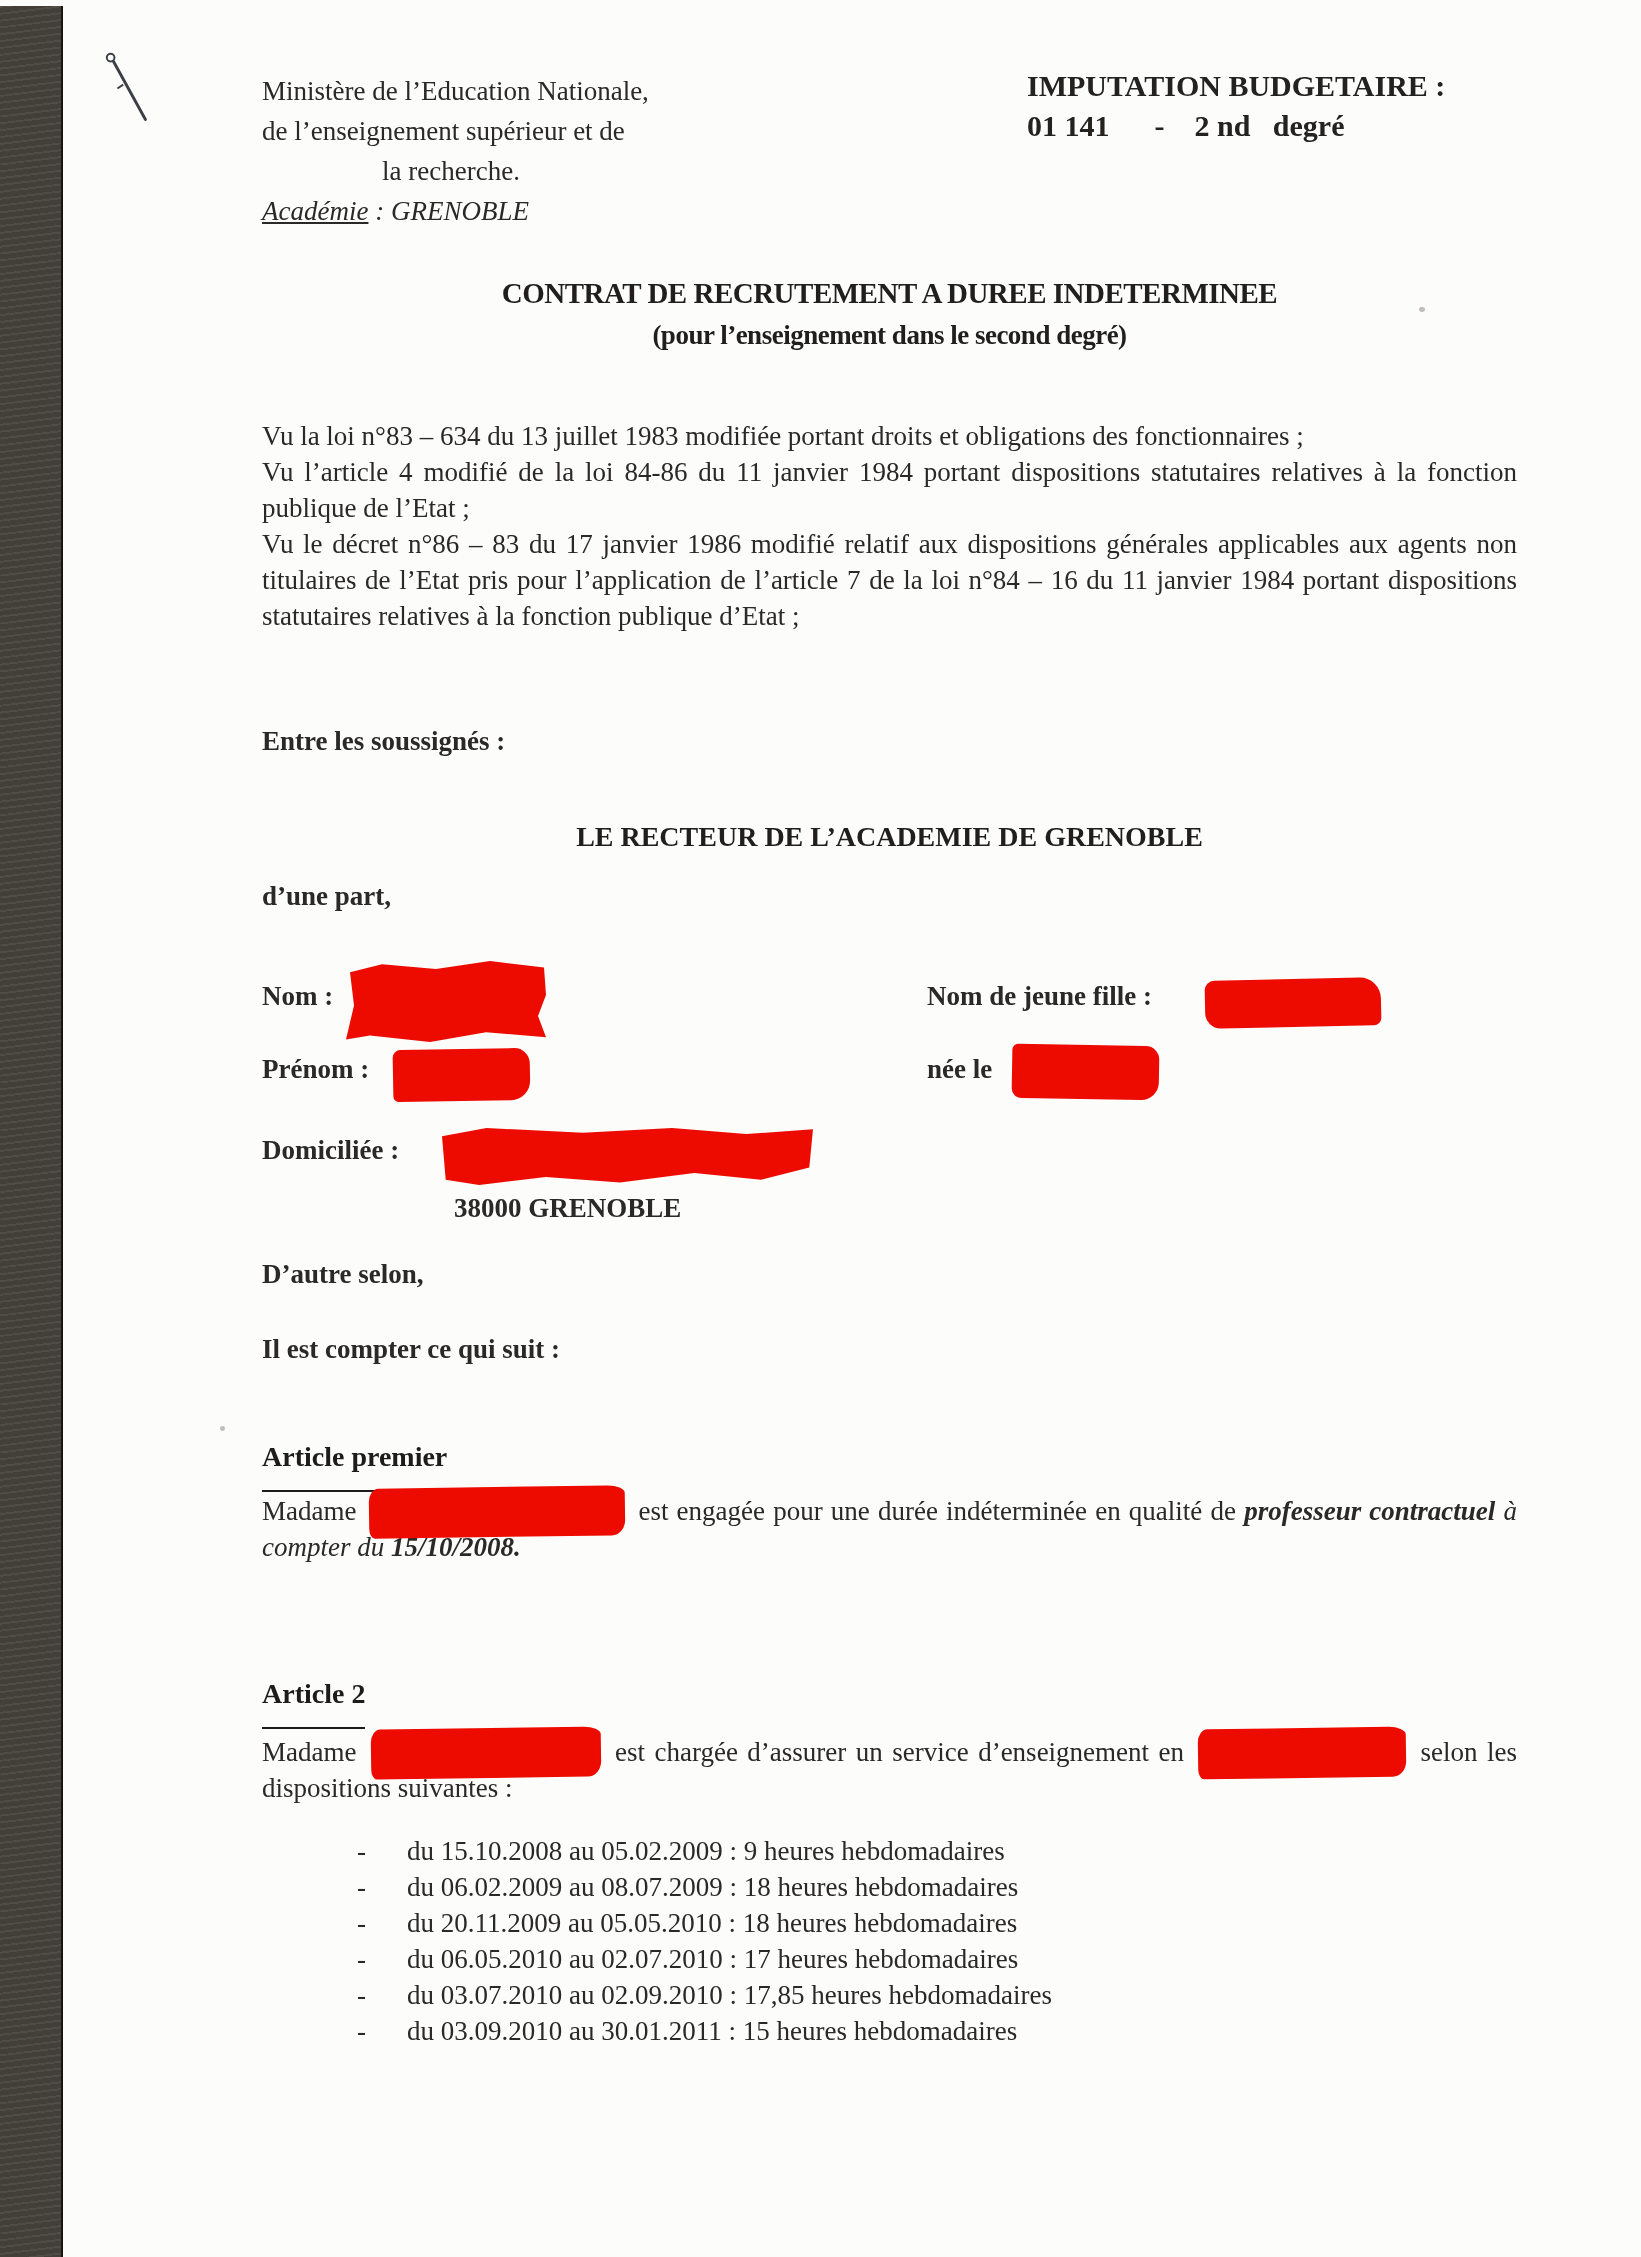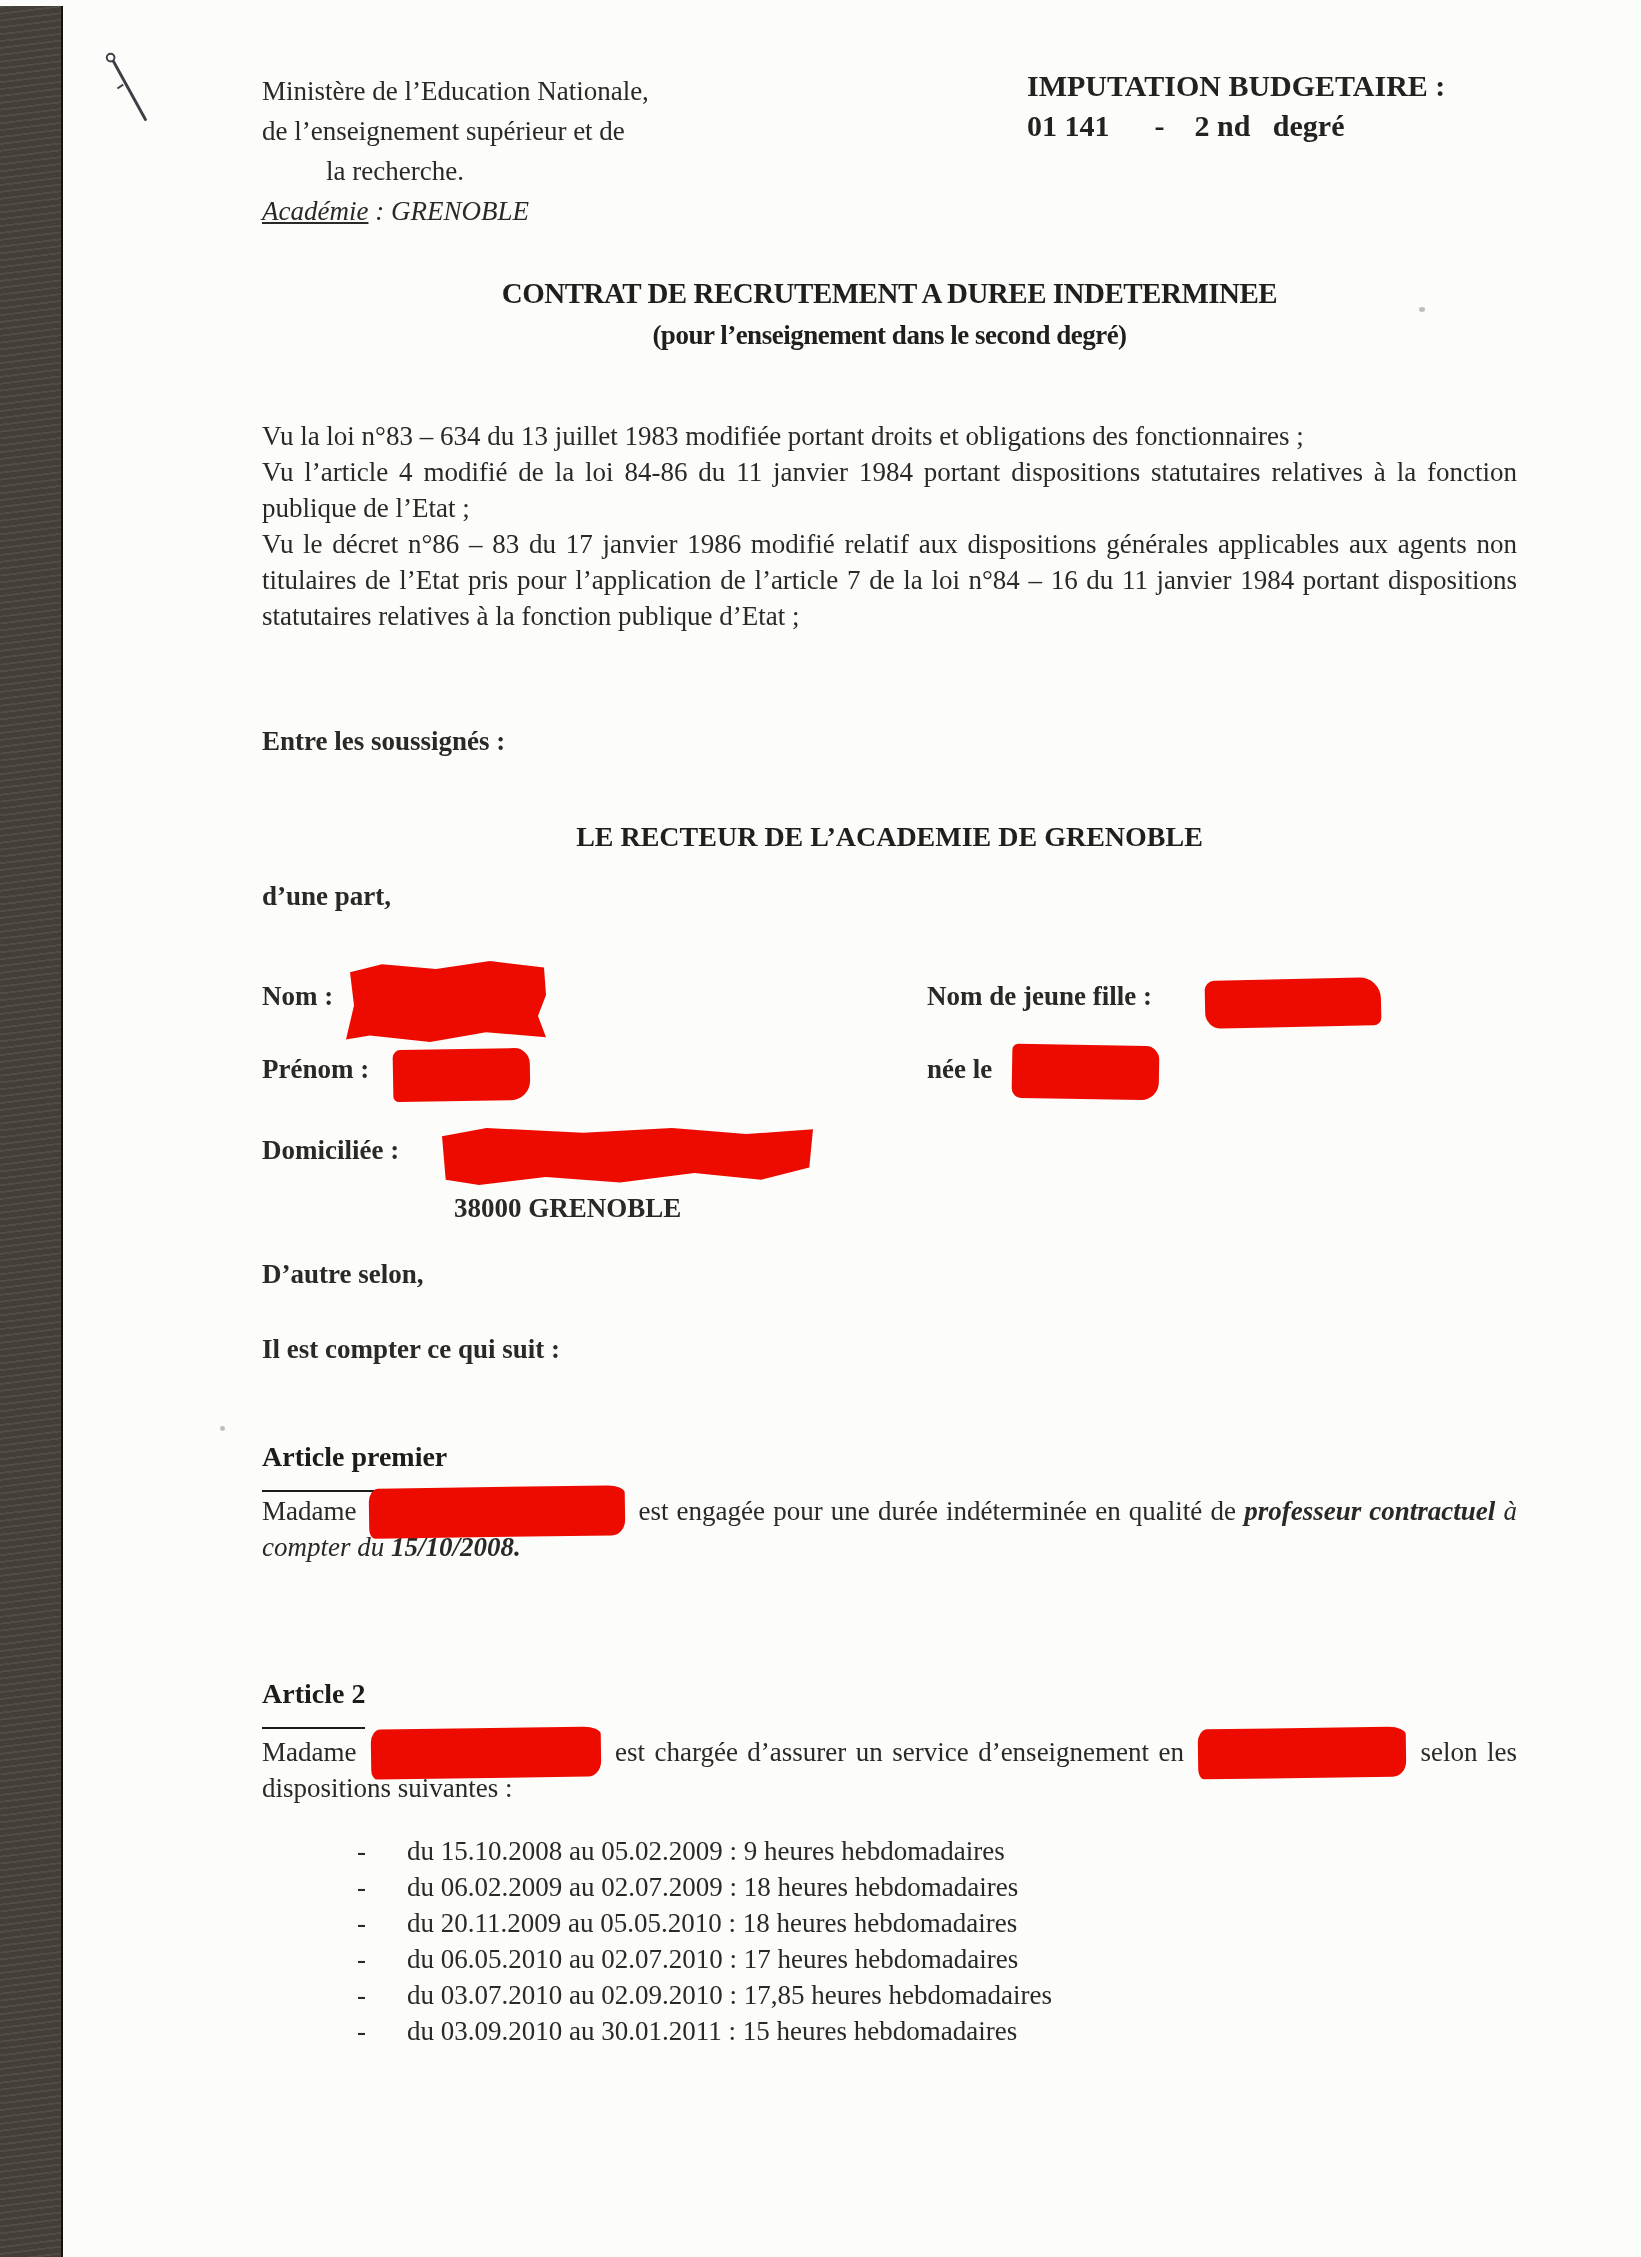--- a/index.html
+++ b/index.html
@@ -19,21 +19,21 @@
   .abs{position:absolute;}
   .content{left:262px;width:1255px;}
   .b{font-weight:bold;}
   .i{font-style:italic;}
   .bi{font-weight:bold;font-style:italic;}
   .pre{white-space:pre;}
   .center{text-align:center;}
   .just{text-align:justify;}
 
   .hdr-left{left:262px;top:71px;font-size:27px;line-height:40px;width:483px;}
-  .hdr-left .indent{margin-left:64px;}
+  .hdr-left .indent{margin-left:120px;}
   .academie{font-style:italic;}
   .academie-label{text-decoration:underline;}
   .hdr-right{left:1027px;top:66px;font-size:30px;line-height:40px;color:#23221f;}
 
   .title-block{top:272px;font-size:29px;line-height:42px;font-weight:bold;color:#201f1d;letter-spacing:-0.5px;}
   .title-sub{font-size:27px;}
 
   .recitals{top:418px;font-size:27px;line-height:36px;}
   .entre{top:726px;font-size:27px;font-weight:bold;}
   .recteur{top:821px;font-size:28px;font-weight:bold;color:#201f1d;}
@@ -164,21 +164,21 @@
     <span>est chargée d’assurer un service d’enseignement en</span>
     <span class="redact-inline red-a2b"></span>
     <span>selon les dispositions suivantes :</span>
   </p>
 
   <div class="abs content schedule">
     <div class="sched-row">
       <span class="dash">-</span><span>du 15.10.2008 au 05.02.2009 : 9 heures hebdomadaires</span>
     </div>
     <div class="sched-row">
-      <span class="dash">-</span><span>du 06.02.2009 au 02.07.2009 : 18 heures hebdomadaires</span>
+      <span class="dash">-</span><span>du 06.02.2009 au 08.07.2009 : 18 heures hebdomadaires</span>
     </div>
     <div class="sched-row">
       <span class="dash">-</span><span>du 20.11.2009 au 05.05.2010 : 18 heures hebdomadaires</span>
     </div>
     <div class="sched-row">
       <span class="dash">-</span><span>du 06.05.2010 au 02.07.2010 : 17 heures hebdomadaires</span>
     </div>
     <div class="sched-row">
       <span class="dash">-</span><span>du 03.07.2010 au 02.09.2010 : 17,85 heures hebdomadaires</span>
     </div>

